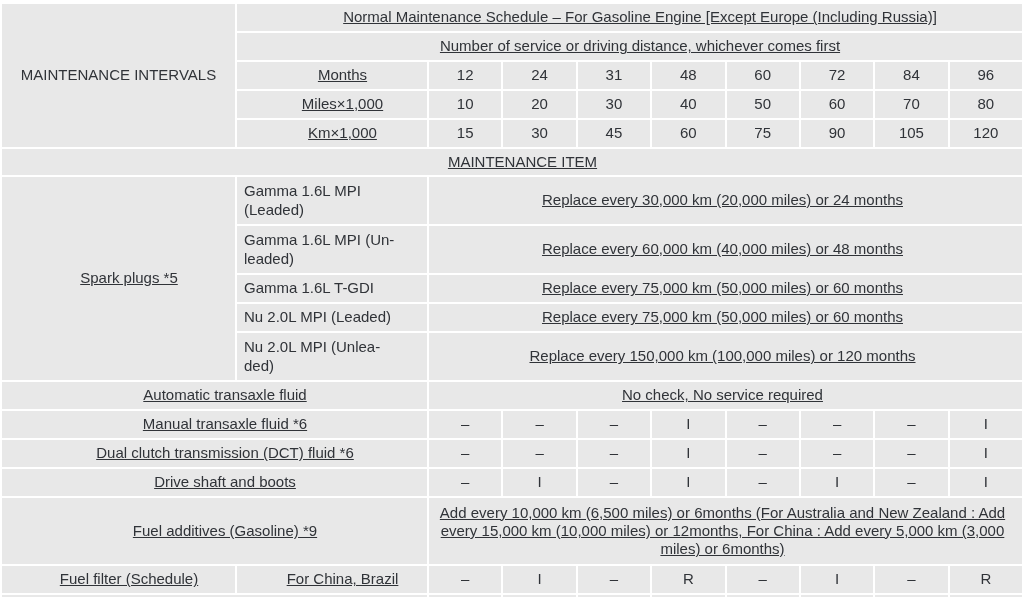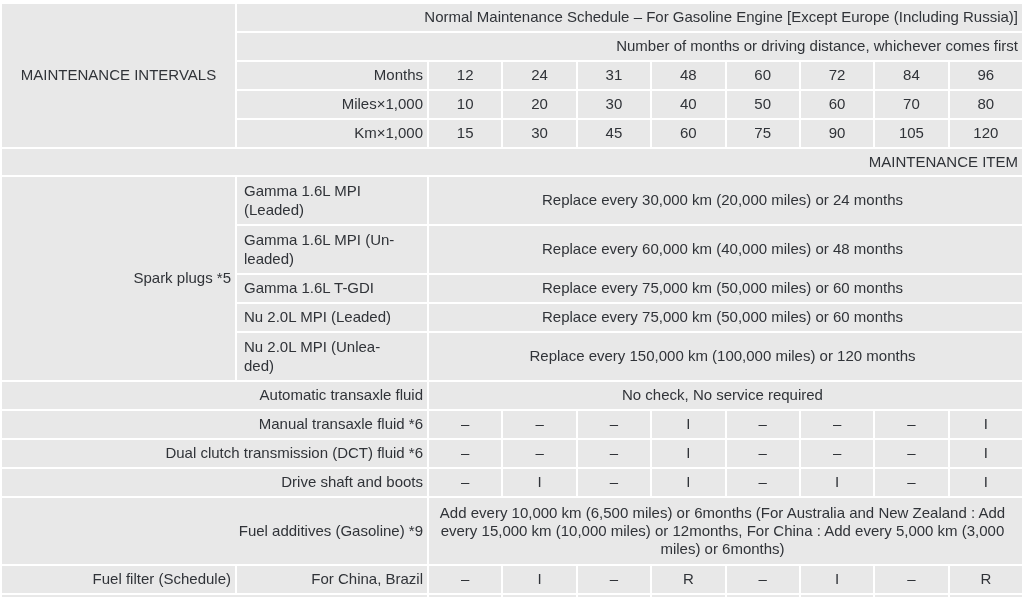--- a/index.html
+++ b/index.html
@@ -21,28 +21,28 @@
     color: #303338;
   }
   td {
     background: #e8e8e8;
     vertical-align: middle;
     line-height: 1.22;
     height: 25px;
     padding: 1px 4px;
     overflow: hidden;
   }
-  td.lbl   { text-align: right; padding-left: 25px; }
+  td.lbl   { text-align: center; padding-left: 25px; text-decoration: underline; }
   td.ctr   { text-align: center; }
   td.corner{ text-align: center; margin-top: 8px; }
   td.engine{ text-align: left; padding-left: 7px; white-space: pre-line; }
   tr.tall  td { height: 45px; }
   tr.xtall td { height: 64px; }
   tr.thin  td { height: 24px; margin-top: 32px; }
-  td.note  { text-align: center; padding-left: 6px; padding-right: 12px; }
+  td.note  { text-align: center; padding-left: 6px; padding-right: 12px; text-decoration: underline; }
 </style>
 </head>
 <body>
 
 <table class="sched">
   <colgroup>
     <col style="width:233px">
       <col style="width:190px">
     <col>
       <col>
@@ -53,21 +53,21 @@
       <col>
       <col>
   </colgroup>
 
   <tbody>
       <tr>
     <td class="corner" rowspan="5">MAINTENANCE INTERVALS</td>
     <td class="lbl" colspan="9">Normal Maintenance Schedule – For Gasoline Engine [Except Europe (Including Russia)]</td>
   </tr>
   <tr>
-    <td class="lbl" colspan="9">Number of months or driving distance, whichever comes first</td>
+    <td class="lbl" colspan="9">Number of service or driving distance, whichever comes first</td>
   </tr>
   <tr>
     <td class="lbl">Months</td>
     <td class="ctr">12</td>
     <td class="ctr">24</td>
     <td class="ctr">31</td>
     <td class="ctr">48</td>
     <td class="ctr">60</td>
     <td class="ctr">72</td>
     <td class="ctr">84</td>

